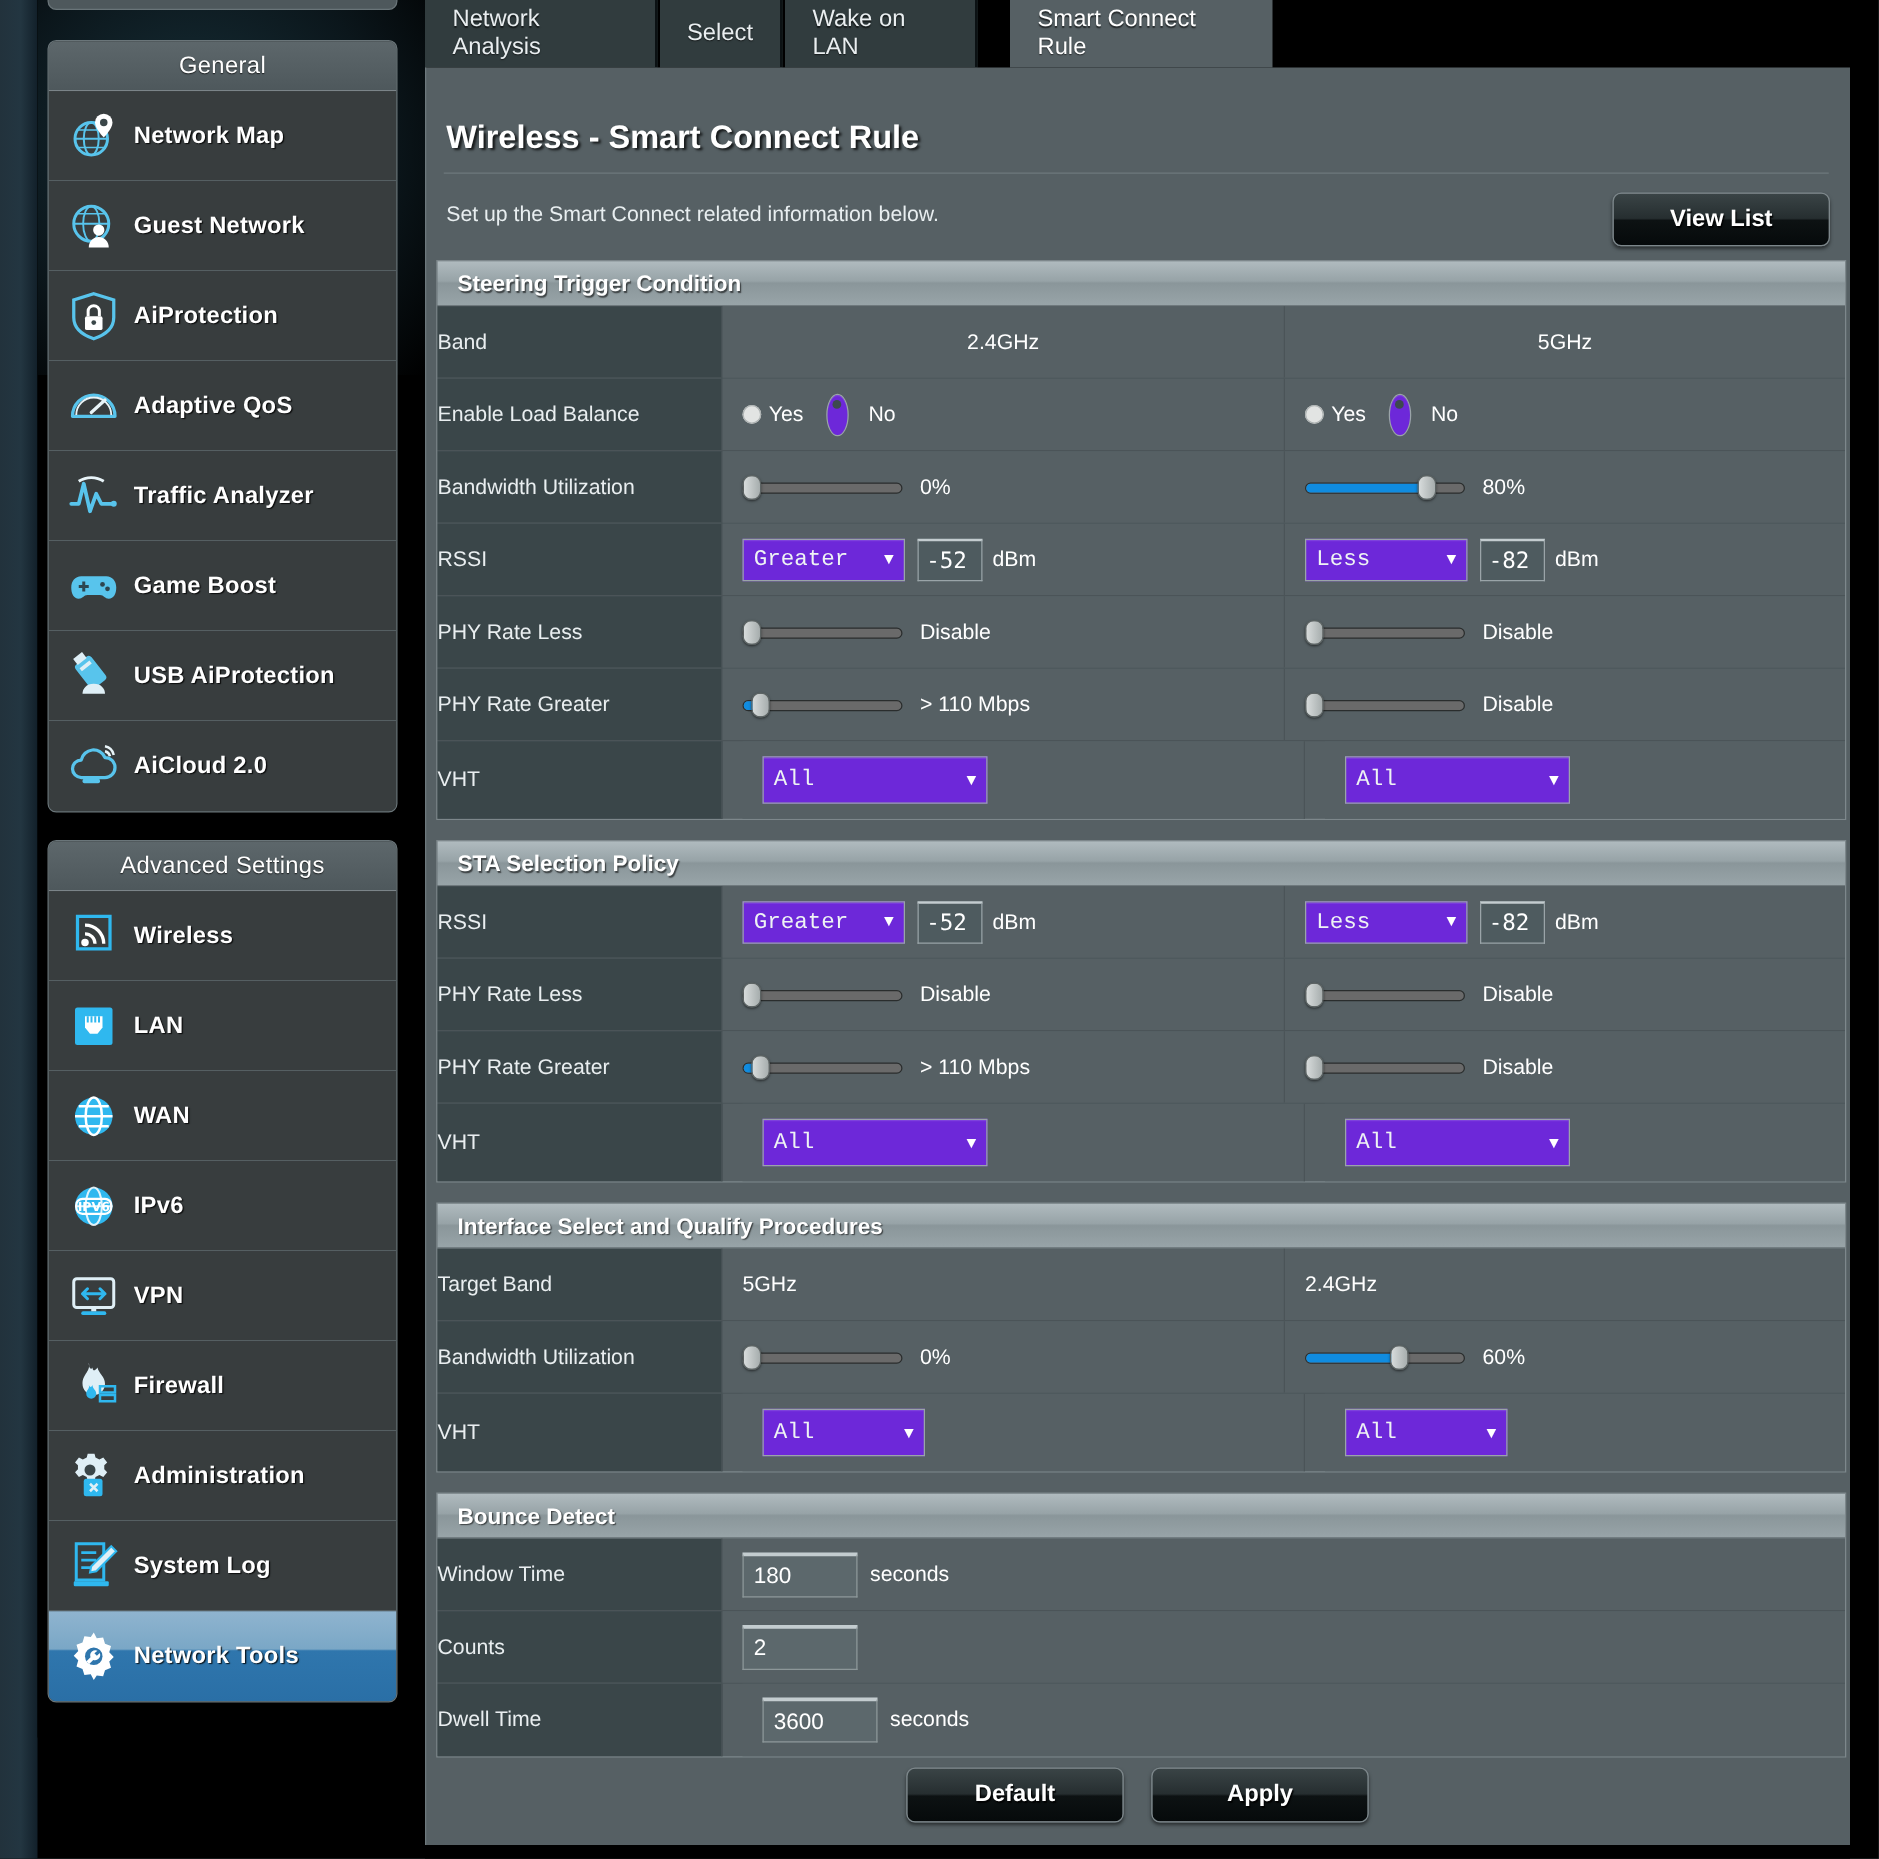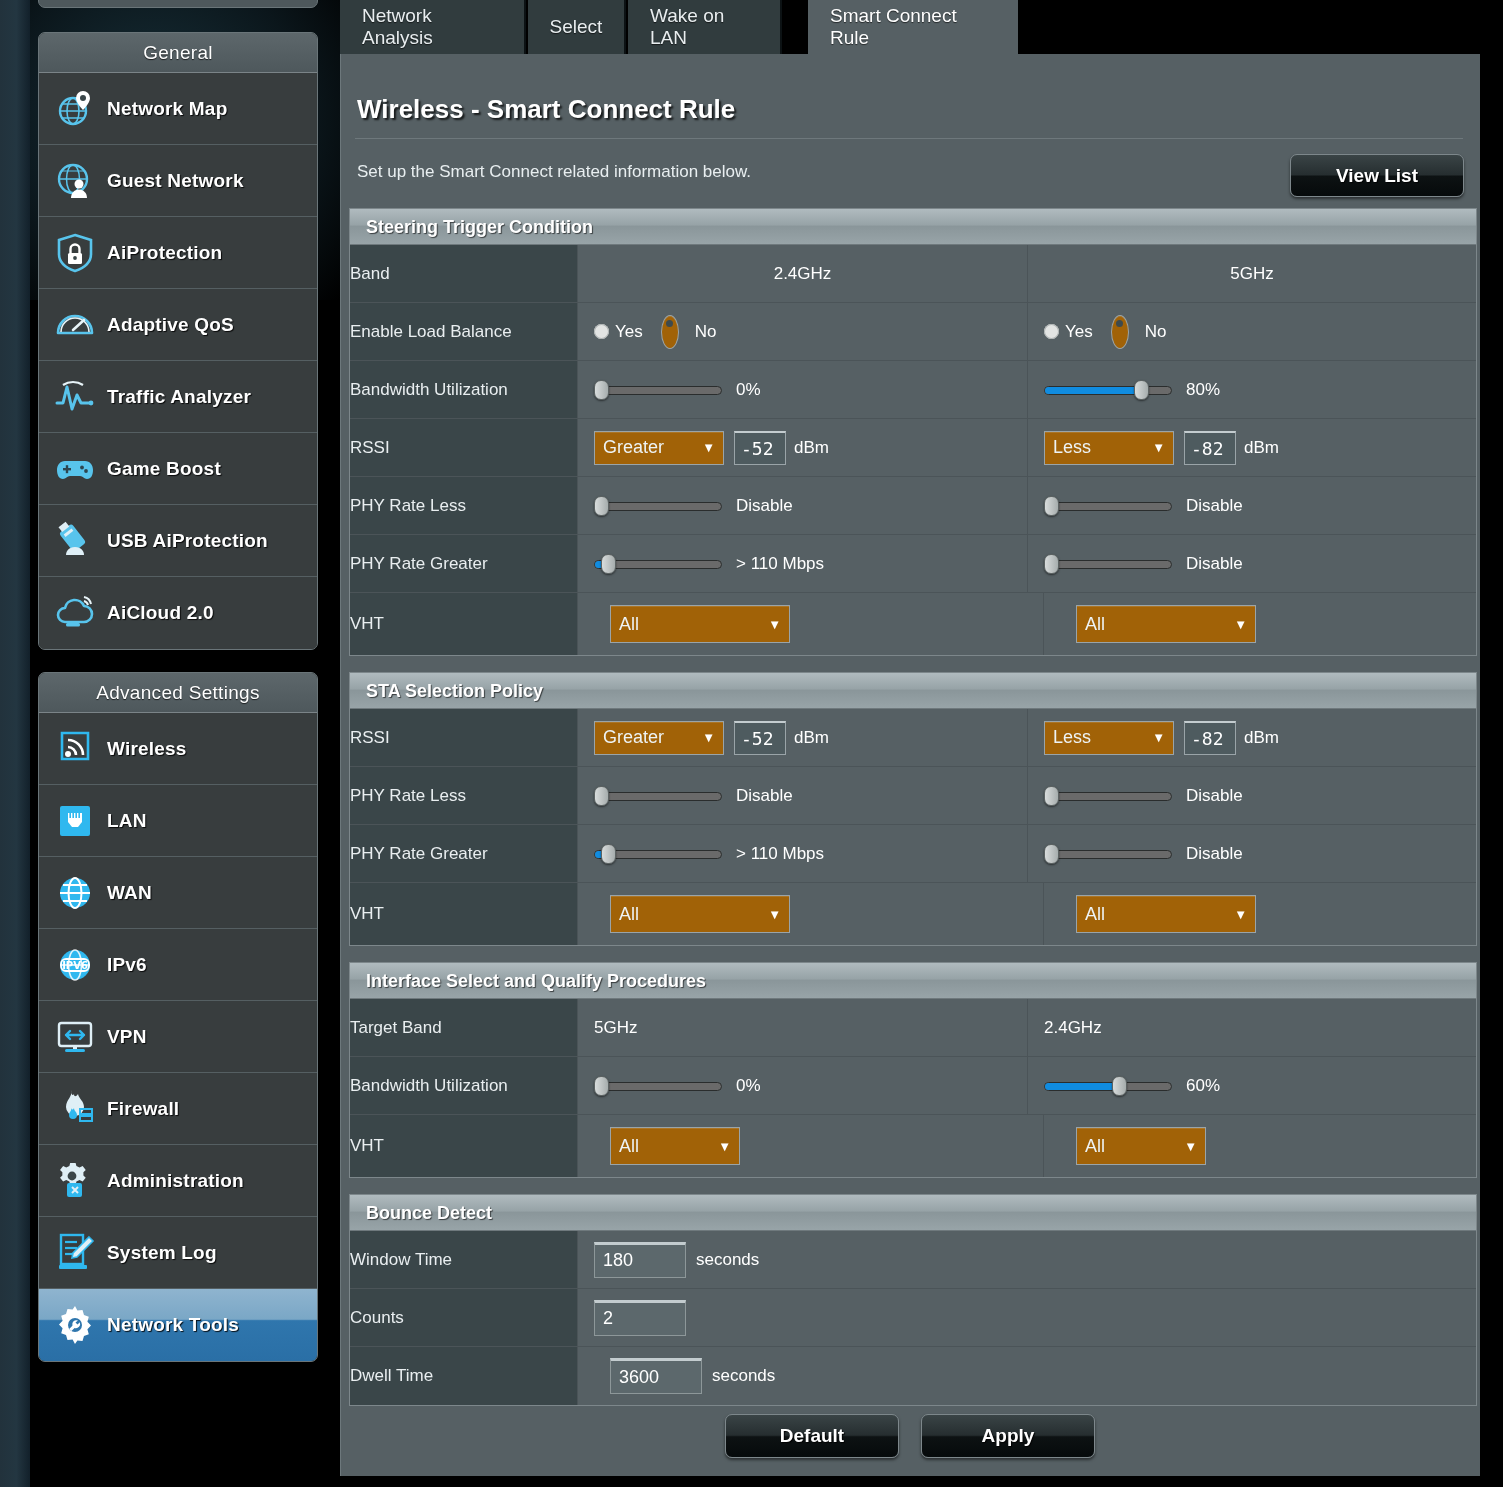--- a/index.html
+++ b/index.html
@@ -201,24 +201,24 @@
     border-radius:7px;
     background:linear-gradient(to right,#d8dcdc,#a6adad);
     border:1px solid #5c6363;
     box-shadow:0 1px 2px rgba(0,0,0,.5);
   }
   .sval{ font-size:17px; color:#fff; }
 
   
   .sel{
     height:34px; border:1px solid #9aa4a8;
-    background:#a16207;
+    background:#6d28d9;
     display:flex; align-items:center;
     color:#eef3f4; font-size:18px;
-    font-family:Liberation Sans, sans-serif;
+    font-family:Liberation Mono, monospace;
     padding:0 8px;
     margin-right:10px;
     box-shadow:inset 0 1px 0 rgba(255,255,255,.12);
   }
   .sel .caret{ margin-left:auto; font-size:13px; color:#fff; }
   .sel.w130{ width:130px; }
   .sel.w180{ width:180px; }
   .num{
     width:52px; height:34px;
     background:#4e5b5f;

